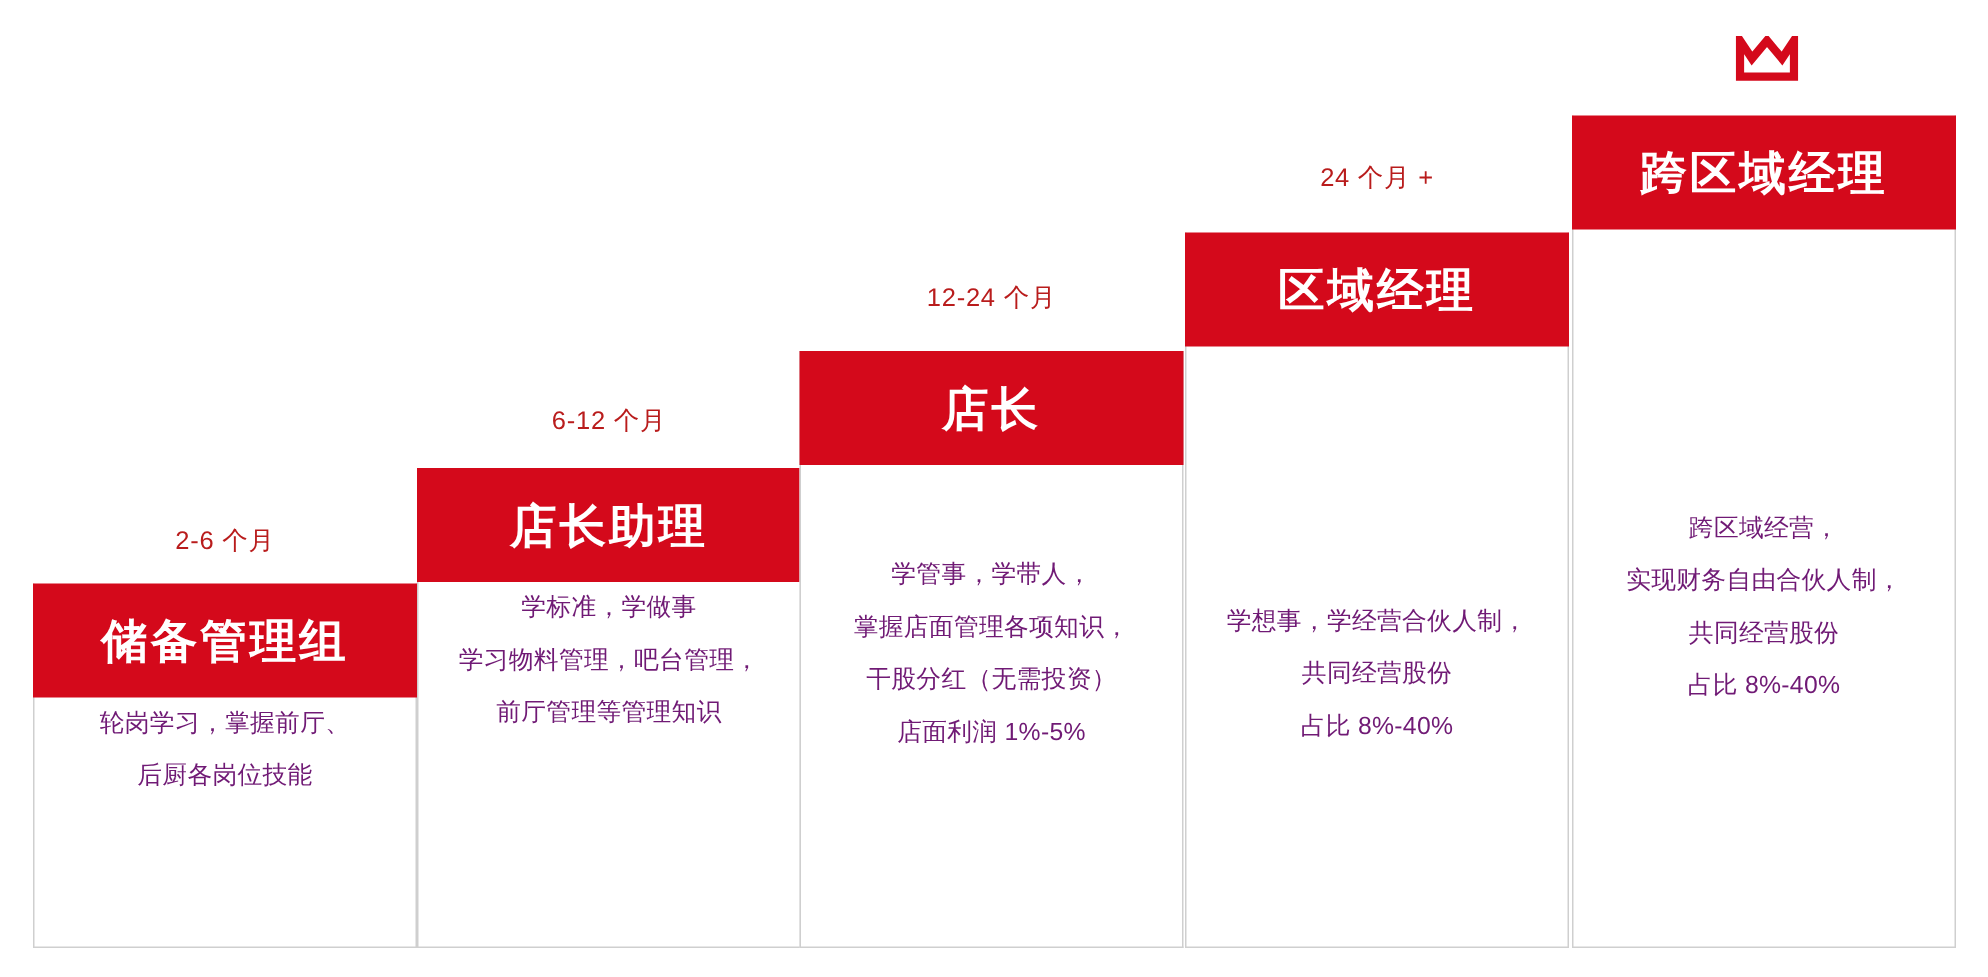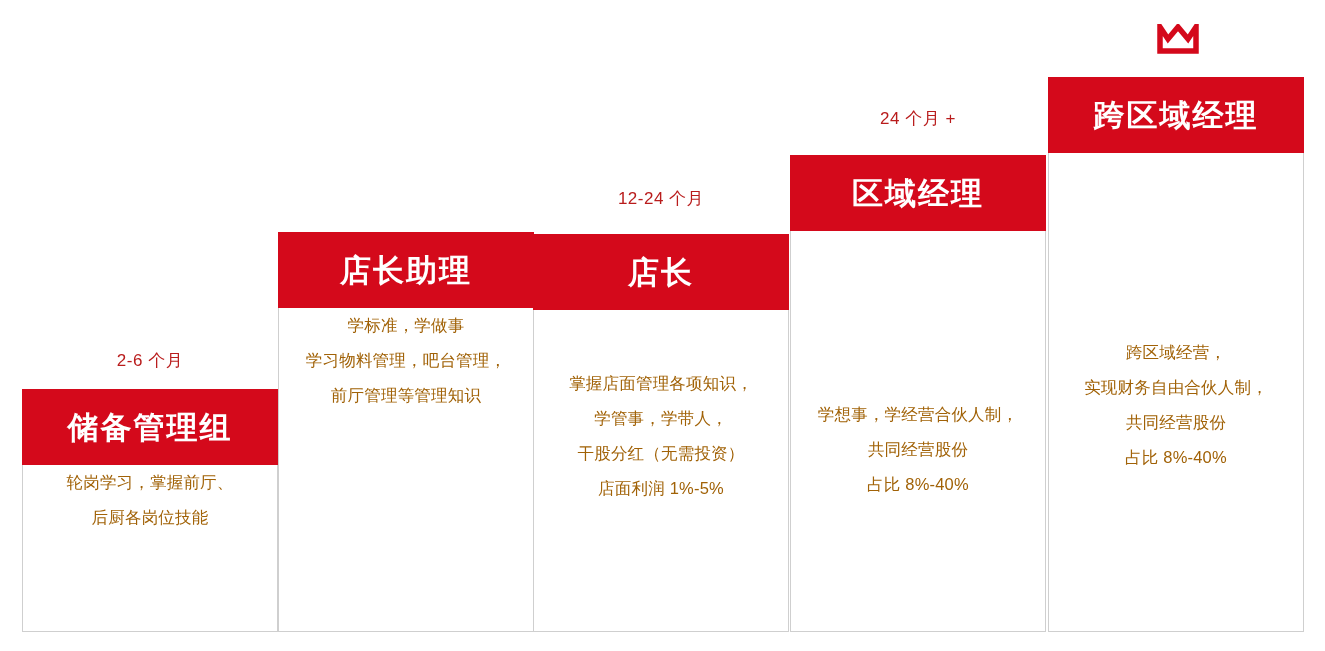--- a/index.html
+++ b/index.html
@@ -75,21 +75,21 @@
     width: 100%;
     display: flex;
     flex-direction: column;
     align-items: center;
     justify-content: flex-start;
     padding: 0 8px;
   }
 
   .step-body .line {
     font-size: 16.5px;
-    color: #a16207;
+    color: #701a75;
     line-height: 2.12;
     text-align: center;
     white-space: nowrap;
     letter-spacing: 0.2px;
   }
 
   
   #crown-icon {
     position: absolute;
     left: 1157px;
@@ -113,37 +113,37 @@
       <div class="step-header">储备管理组</div>
       <div class="step-body" style="height:167px;">
         <div class="line">轮岗学习，掌握前厅、</div>
         <div class="line">后厨各岗位技能</div>
       </div>
     </div>
   </div>
 
   <div class="step" id="step-2" style="left:278px; height:360px;">
     <div class="step-duration" style="top:0px;">6-12 个月</div>
-    <div class="step-card" style="height:400px;margin-top:44px;">
+    <div class="step-card" style="height:320px;margin-top:44px;">
       <div class="step-header">店长助理</div>
       <div class="step-body" style="height:244px;">
         <div class="line">学标准，学做事</div>
         <div class="line">学习物料管理，吧台管理，</div>
         <div class="line">前厅管理等管理知识</div>
       </div>
     </div>
   </div>
 
   <div class="step" id="step-3" style="left:533px; height:442px;">
     <div class="step-duration" style="top:0px;">12-24 个月</div>
     <div class="step-card" style="height:398px;">
       <div class="step-header">店长</div>
       <div class="step-body" style="height:322px; justify-content:flex-start; padding-top:56px;">
+        <div class="line">学管事，学带人，</div>
         <div class="line">掌握店面管理各项知识，</div>
-        <div class="line">学管事，学带人，</div>
         <div class="line">干股分红（无需投资）</div>
         <div class="line">店面利润 1%-5%</div>
       </div>
     </div>
   </div>
 
   <div class="step" id="step-4" style="left:790px; height:522px;">
     <div class="step-duration" style="top:0px;">24 个月 +</div>
     <div class="step-card" style="height:477px;">
       <div class="step-header">区域经理</div>

